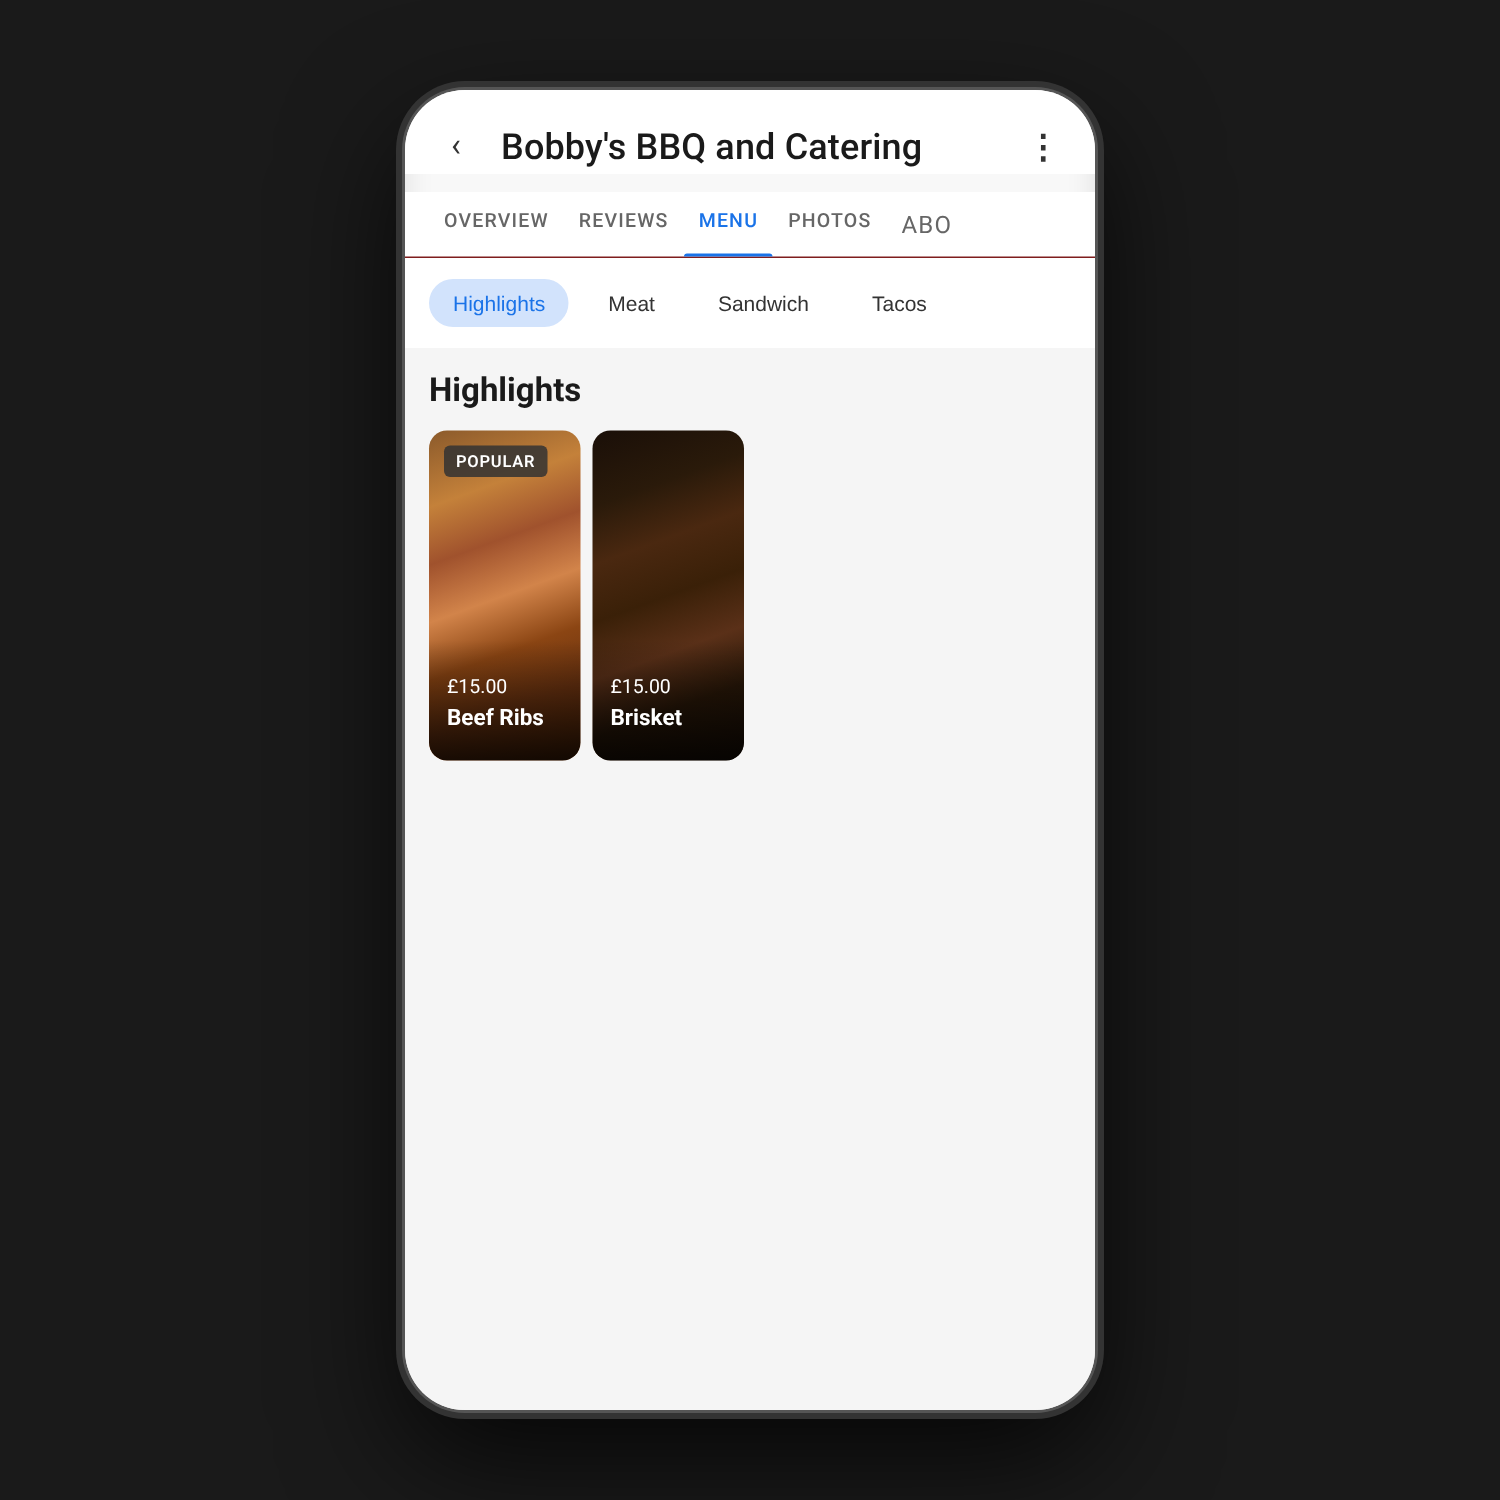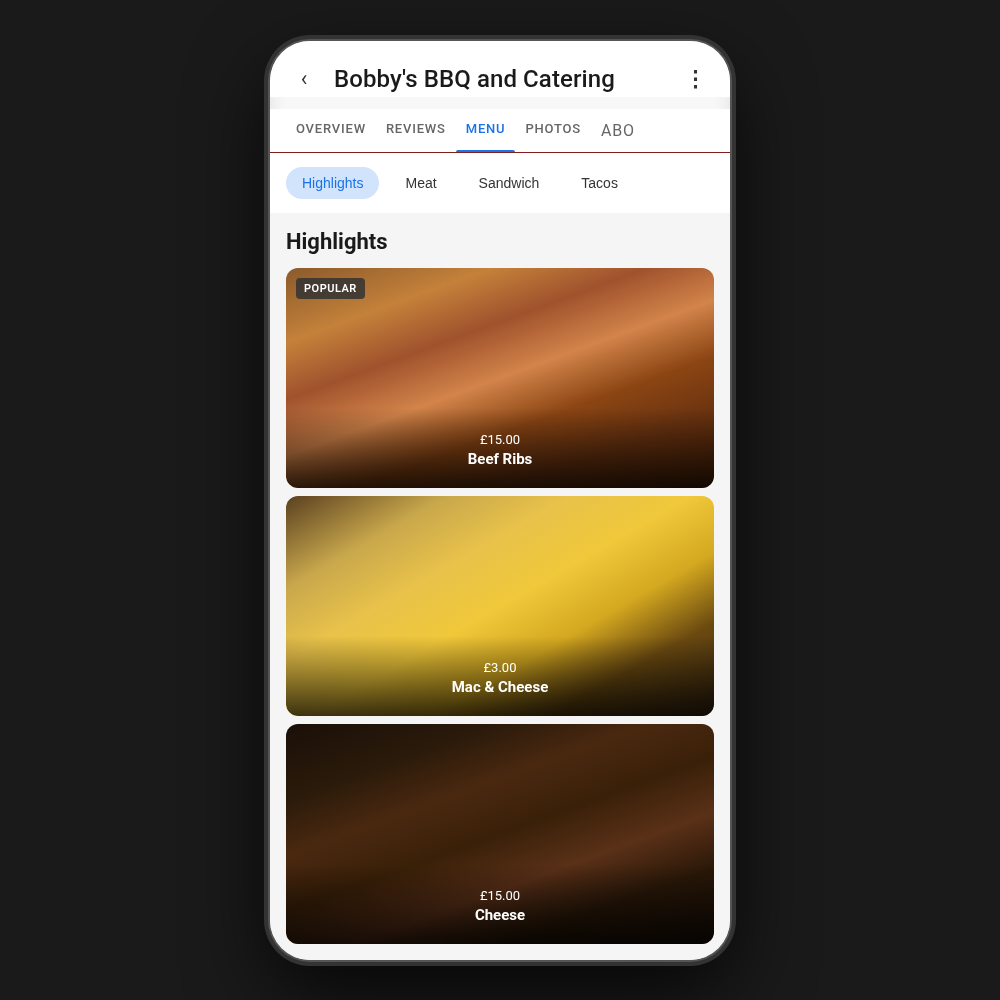--- a/index.html
+++ b/index.html
@@ -163,23 +163,22 @@
 
     .section-title {
       font-size: 22px;
       font-weight: 700;
       color: #1a1a1a;
       margin-bottom: 14px;
     }
 
     .grid {
       display: grid;
-      grid-template-columns: 1fr;
+      grid-template-columns: 1fr 1fr 1fr 1fr;
       gap: 8px;
-      text-align: center;
     }
 
     .food-card {
       border-radius: 12px;
       overflow: hidden;
       position: relative;
       cursor: pointer;
       background: #333;
       height: 220px;
     }
@@ -321,30 +320,24 @@
 
       <div class="food-card img-beef-ribs">
         <div class="popular-badge">POPULAR</div>
         <div class="card-info">
           <span class="card-price">£15.00</span>
           <span class="card-name">Beef Ribs</span>
         </div>
       </div>
 
 
-      <div class="food-card img-mac-cheese">
-        <div class="card-info">
-          <span class="card-price">£3.00</span>
-          <span class="card-name">Mac &amp; Cheese</span>
-        </div>
-      </div>
 
       <div class="food-card img-brisket">
         <div class="card-info">
           <span class="card-price">£15.00</span>
-          <span class="card-name">Cheese</span>
+          <span class="card-name">Brisket</span>
         </div>
       </div>
 
     </div>
   </div>
 
 </div>
 
 </body></html>

